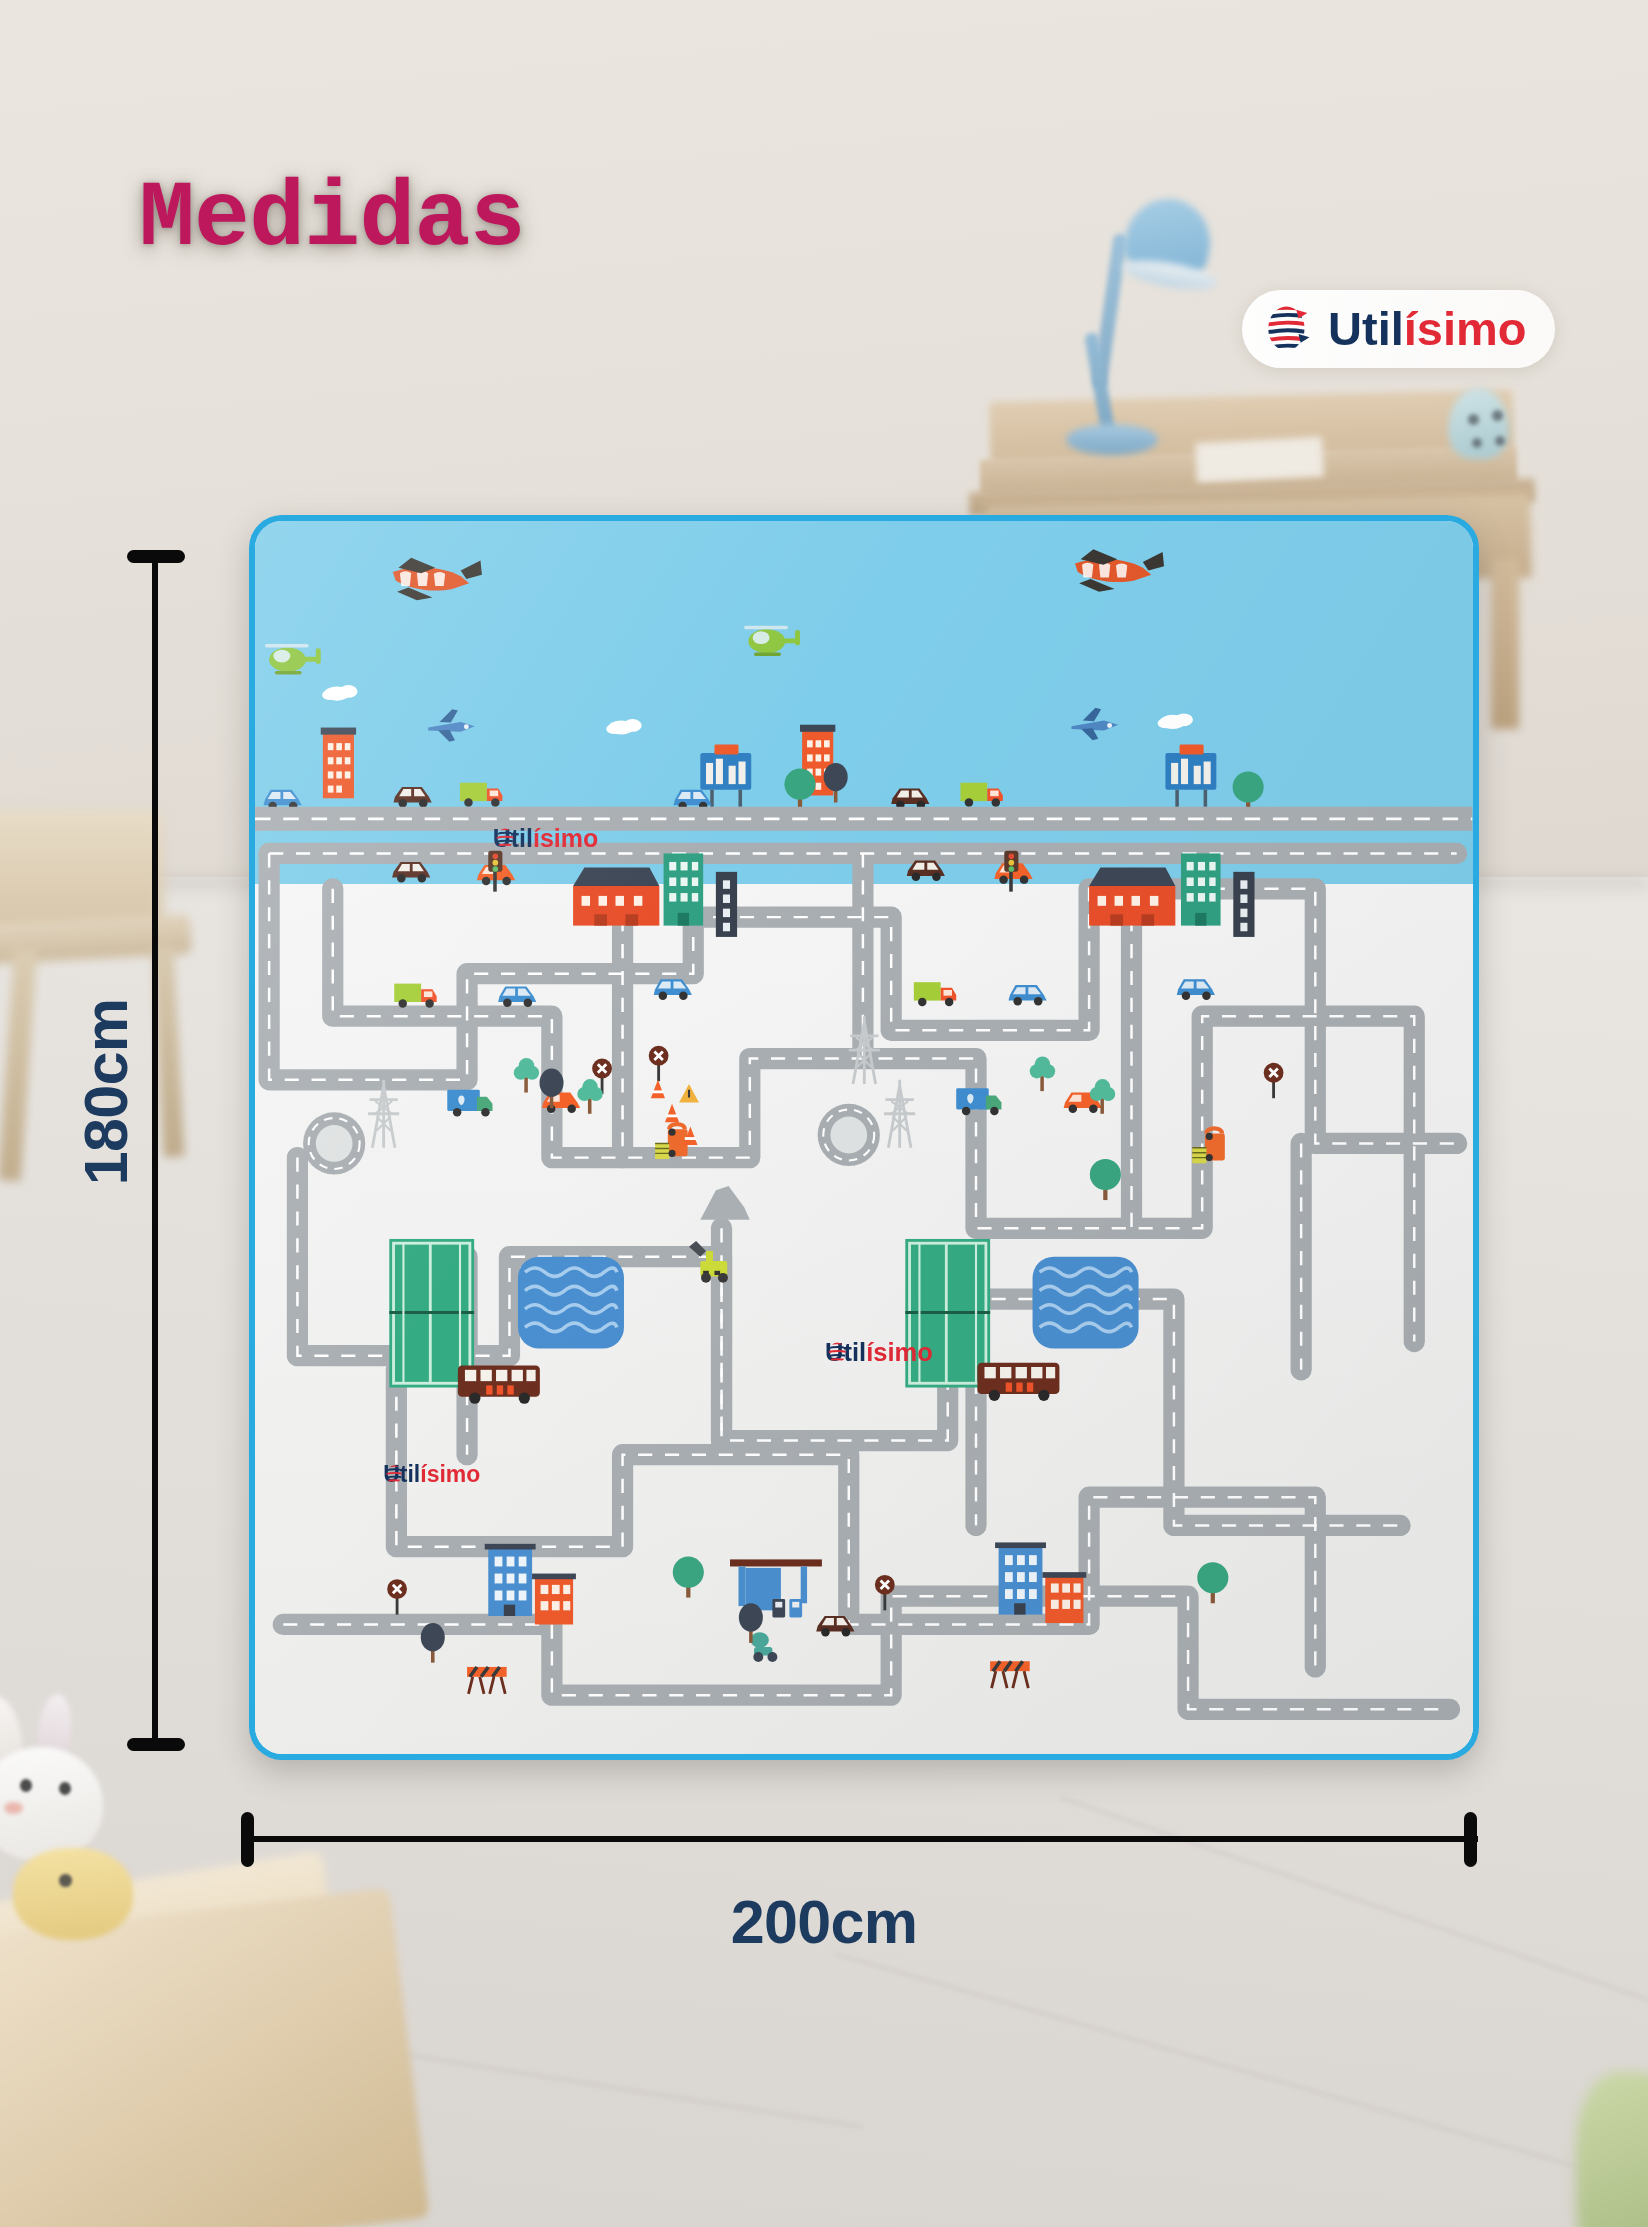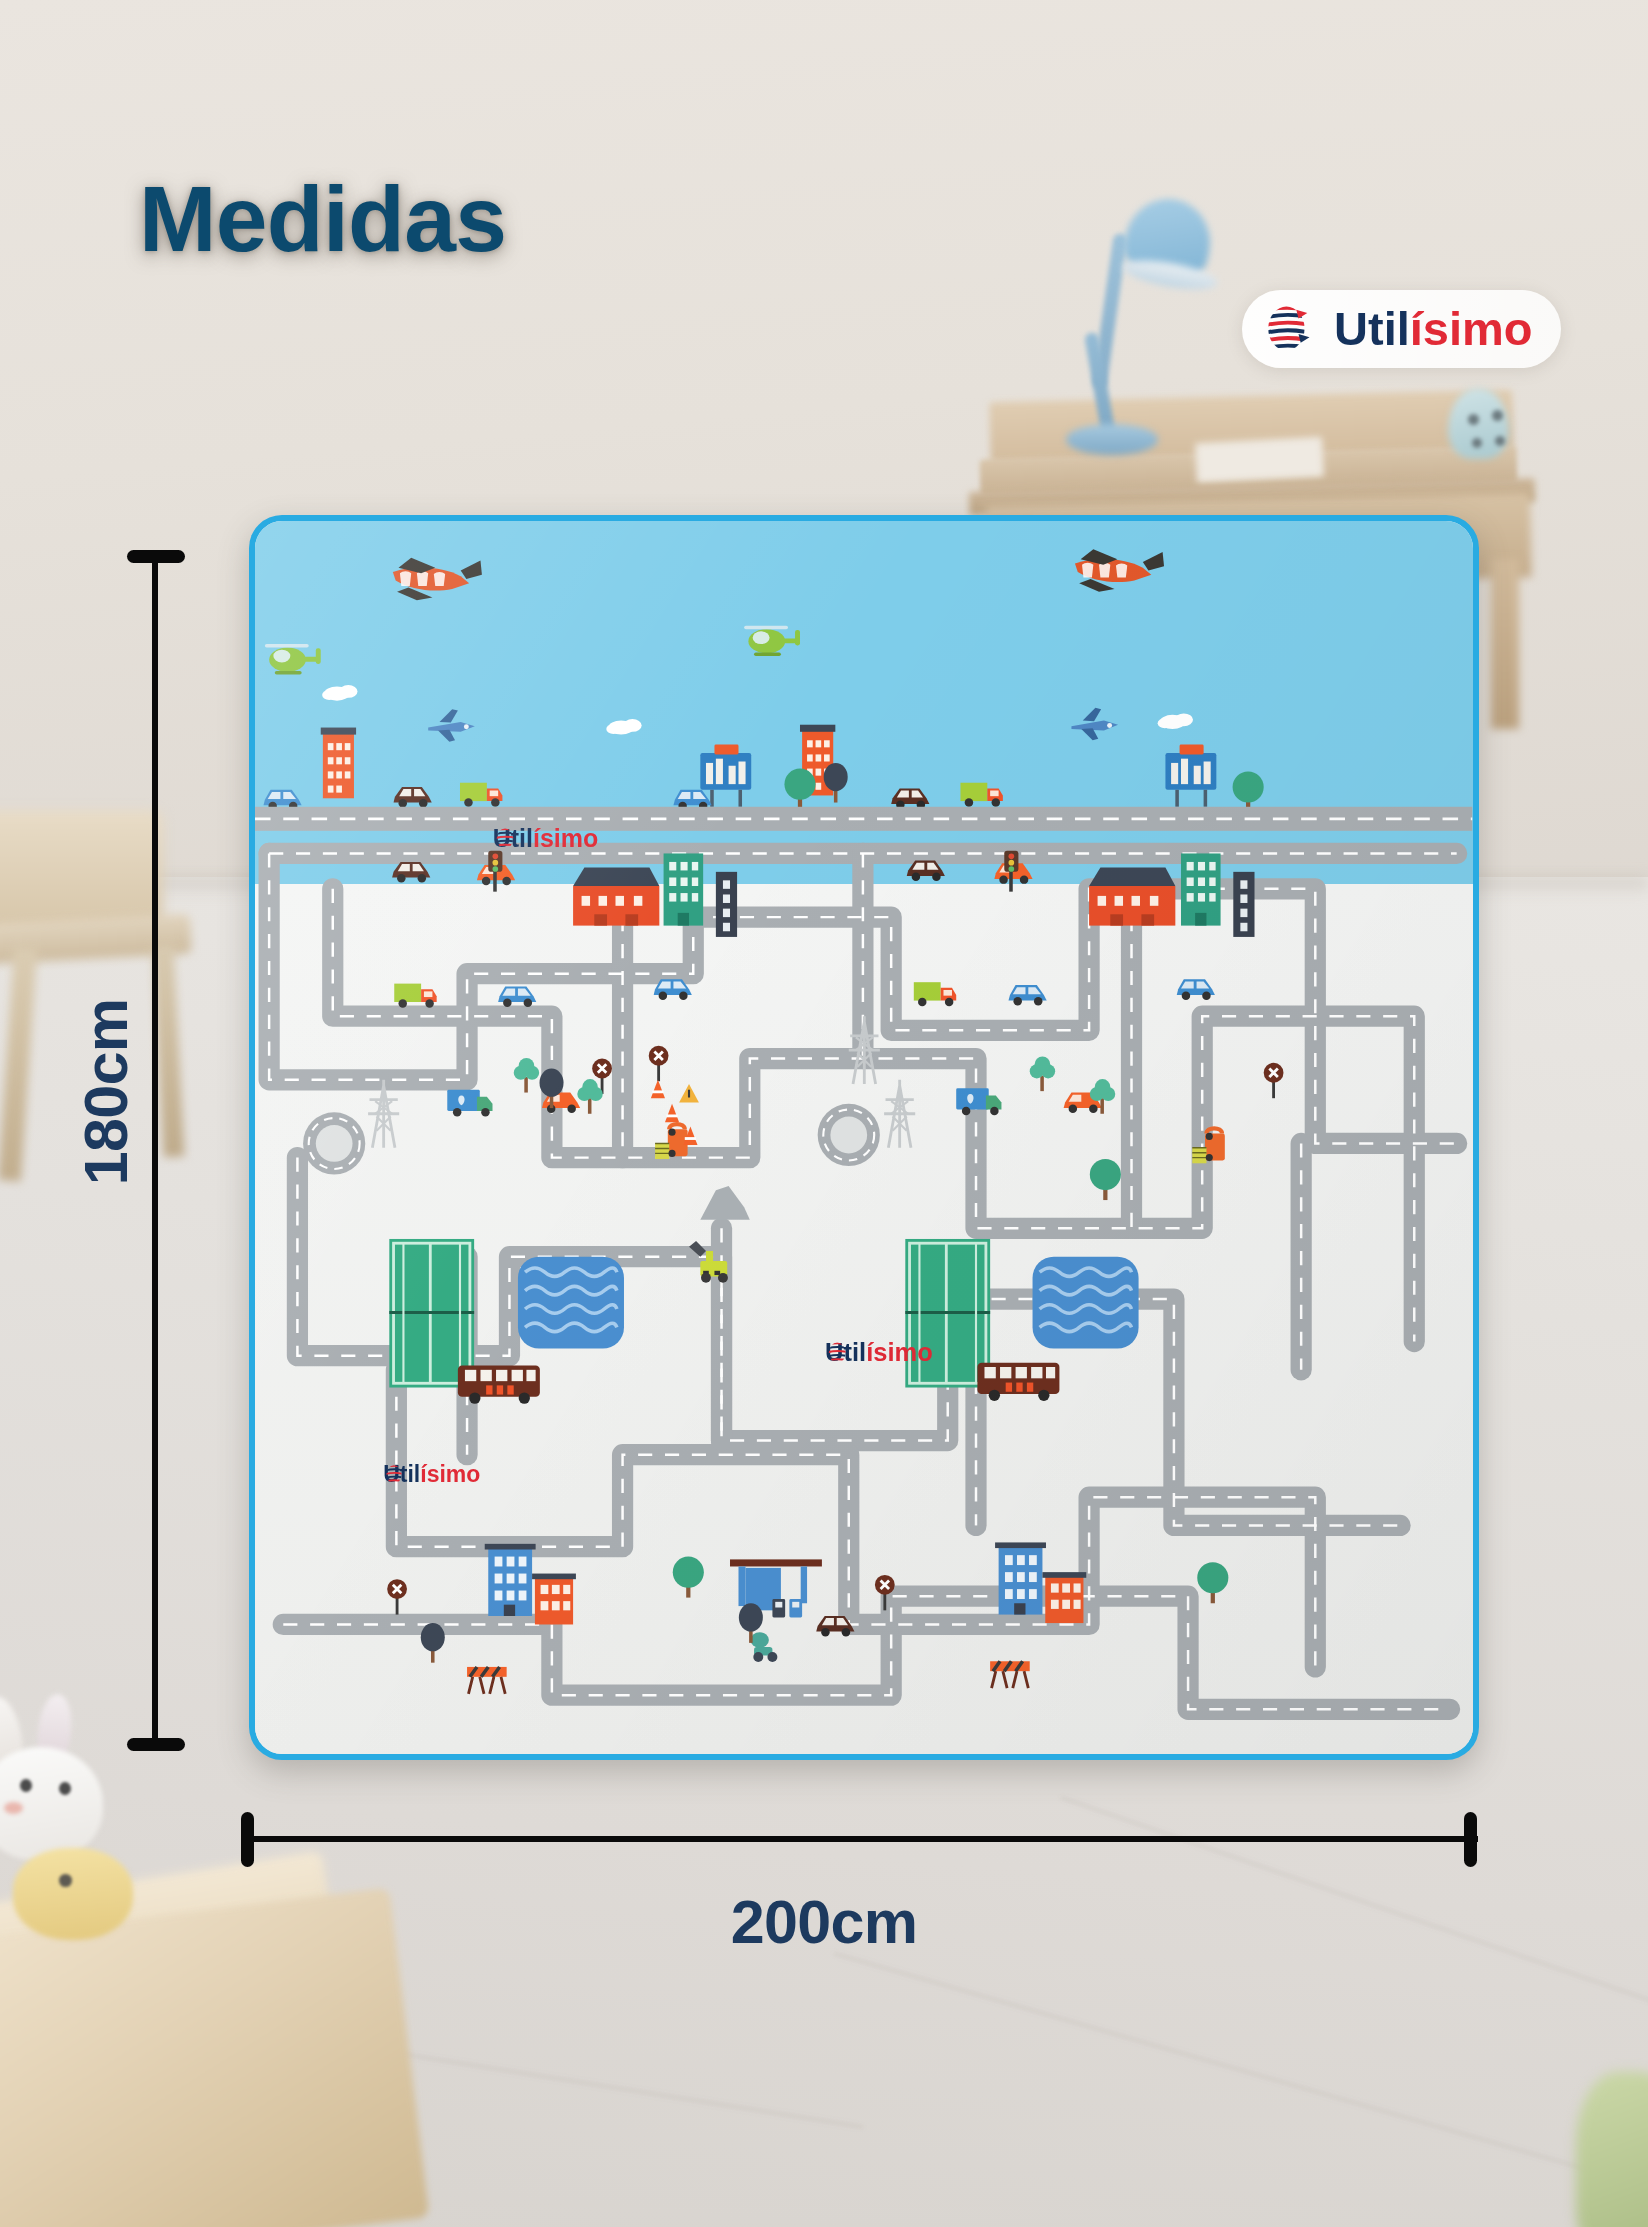--- a/index.html
+++ b/index.html
@@ -173,36 +173,37 @@
   
   .br-object{
     position:absolute;left:1576px;top:2072px;width:106px;height:184px;
     background:linear-gradient(160deg,#cbd8a8,#a9bb83);
     border-radius:40% 40% 26% 26%;filter:blur(5.7px);
   }
 
   
   .title{
     position:absolute;left:139px;top:173px;
-    font-size:93px;font-weight:bold;color:#0c4a6e;letter-spacing:-0.7px;
+    font-size:93px;font-weight:bold;color:#be185d;letter-spacing:-0.7px;
     text-shadow:0 4.2px 18.4px rgba(90,80,70,.55), 0 1.4px 5.7px rgba(90,80,70,.35);
     line-height:1;
+    font-family:Liberation Mono, monospace;
   }
 
   
   .brand-badge{
     position:absolute;left:1242px;top:290px;
     display:flex;align-items:center;gap:12.7px;
     padding:11.3px 28px 11.3px 18.4px;
     background:linear-gradient(90deg,rgba(255,255,255,.96),rgba(255,255,255,.82));
     border-radius:49px;
     box-shadow:0 2.8px 15.6px rgba(120,110,100,.18);
   }
   .globe{width:55px;height:55px;flex:0 0 55px;}
-  .brand-text{font-size:47px;font-weight:bold;line-height:1;white-space:nowrap;margin-left:6px;}
+  .brand-text{font-size:47px;font-weight:bold;line-height:1;white-space:nowrap;}
   .brand-util{color:#15325c;}
   .brand-isimo{color:#e12a36;}
 
   
   .measure-v{
     position:absolute;left:152px;top:554px;width:6.4px;height:1194px;
     background:#0a0a0a;
   }
   .cap-h{position:absolute;height:13.4px;background:#0a0a0a;border-radius:7px;}
   .cap-v{position:absolute;width:13.4px;background:#0a0a0a;border-radius:7px;}

